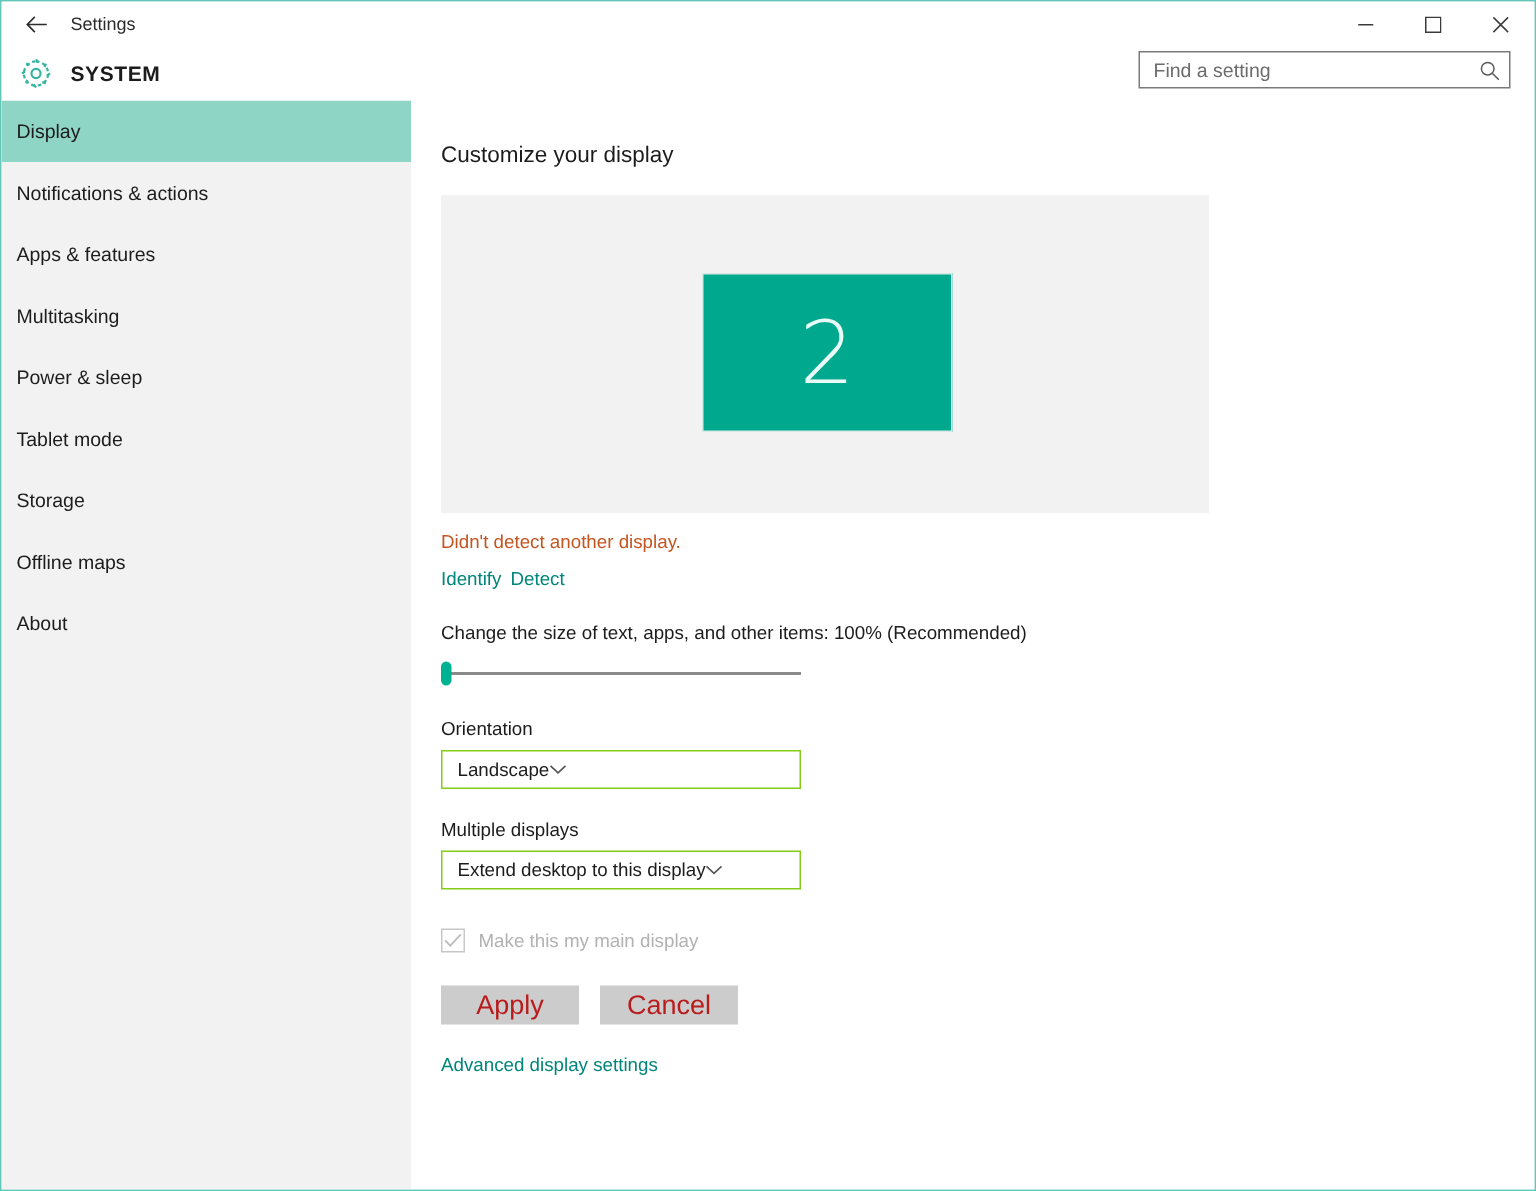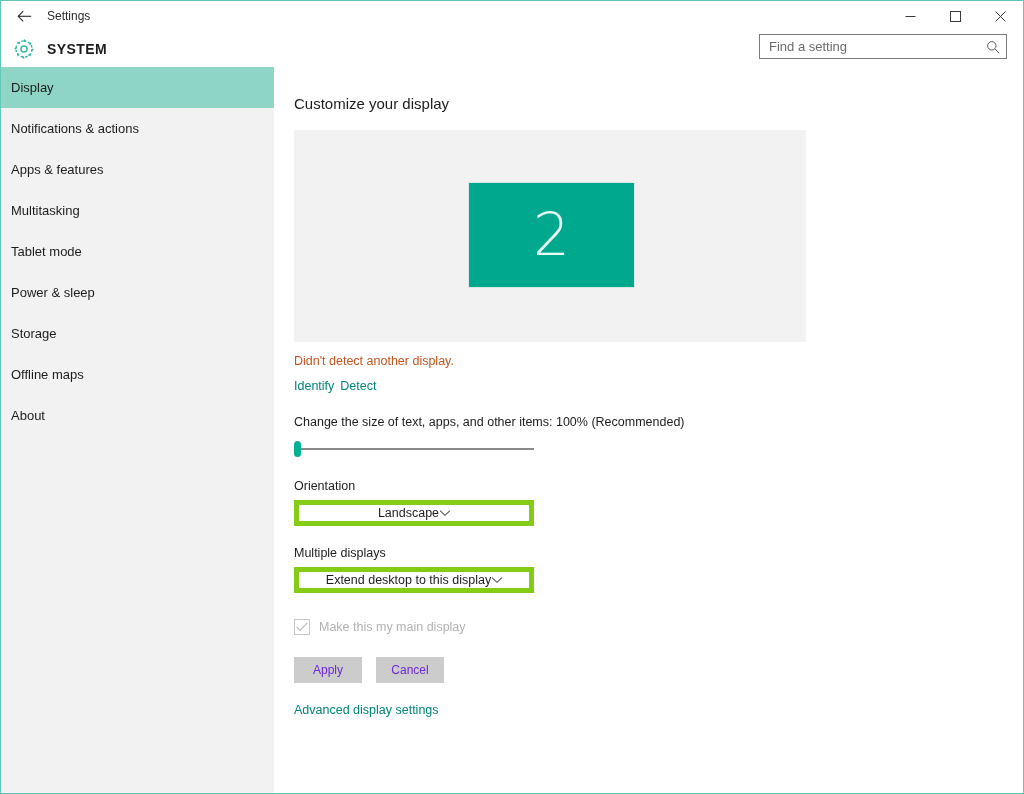--- a/index.html
+++ b/index.html
@@ -193,25 +193,25 @@
 
   .field-label {
     margin-top: 20px;
     font-size: 12.5px;
     color: #1c1c1c;
   }
   .combo {
     margin-top: 7px;
     width: 240px;
     height: 26px;
-    border: 5px solid #84cc16;
-    background: #ffffff;
-    display: flex;
-    align-items: center;
-    justify-content: center;
+    border: 1px solid #84cc16;
+    background: #ffffff;
+    display: flex;
+    align-items: center;
+    justify-content: flex-start;
     padding: 0 9px 0 10px;
     font-size: 12.5px;
     color: #1c1c1c;
     cursor: default;
   }
   .chev { color: #555; display: flex; align-items: center; }
 
   .checkrow {
     margin-top: 26px;
     display: flex;
@@ -223,25 +223,25 @@
     border: 1px solid #c7c7c7;
     background: #ffffff;
     display: flex;
     align-items: center;
     justify-content: center;
   }
   .check-label { font-size: 12.5px; color: #b2b2b2; }
 
   .btn-row { margin-top: 22px; display: flex; gap: 14px; }
   .btn {
-    width: 68px; height: 26px;
+    width: 92px; height: 26px;
     background: #cccccc;
     border: none;
-    color: #6d28d9;
-    font-size: 12px;
+    color: #b91c1c;
+    font-size: 18px;
     font-family: "Liberation Sans", sans-serif;
     display: flex;
     align-items: center;
     justify-content: center;
     cursor: default;
   }
 
   .adv-link {
     margin-top: 20px;
     display: inline-block;
@@ -311,24 +311,24 @@
       <div class="nav-item">
         <span>Notifications &amp; actions</span>
       </div>
       <div class="nav-item">
         <span>Apps &amp; features</span>
       </div>
       <div class="nav-item">
         <span>Multitasking</span>
       </div>
       <div class="nav-item">
+        <span>Power &amp; sleep</span>
+      </div>
+      <div class="nav-item">
         <span>Tablet mode</span>
-      </div>
-      <div class="nav-item">
-        <span>Power &amp; sleep</span>
       </div>
       <div class="nav-item">
         <span>Storage</span>
       </div>
       <div class="nav-item">
         <span>Offline maps</span>
       </div>
       <div class="nav-item">
         <span>About</span>
       </div>

